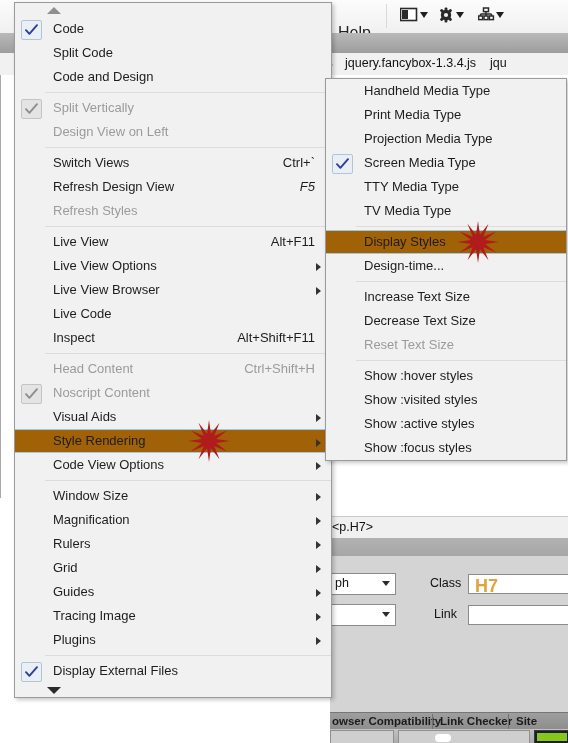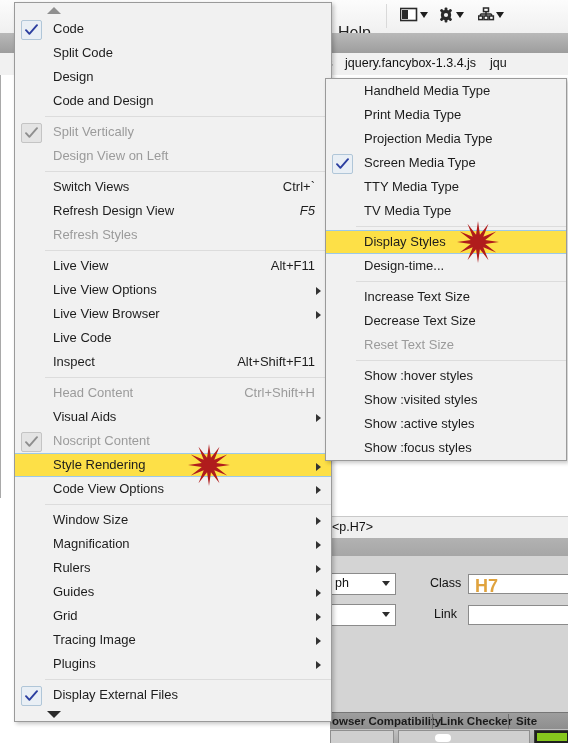--- a/index.html
+++ b/index.html
@@ -64,21 +64,21 @@
   .menu{position:absolute;background:#f1f1f1;border:1px solid #9a9a9a;
     box-shadow:2px 2px 4px rgba(0,0,0,.22);}
   .menu .gutter{position:absolute;left:0;top:0;bottom:0;width:30px;background:#f1f1f1;}
 
   .mi{position:relative;height:24px;line-height:24px;white-space:nowrap;}
   .mi .lbl{position:absolute;left:38px;top:0;font-size:13px;color:#1d1d1d;}
   .mi .acc{position:absolute;top:0;font-size:13px;color:#1d1d1d;}
   .mi.dis .lbl,.mi.dis .acc{color:#9b9b9b;}
   .mi .chev{position:absolute;top:9px;width:0;height:0;
     border-top:4px solid transparent;border-bottom:4px solid transparent;border-left:5px solid #333;}
-  .mi.hl{background:#fde047;border-top:1px solid #9cc9e8;border-bottom:1px solid #9cc9e8;height:22px;line-height:22px;}
+  .mi.hl{background:#a16207;border-top:1px solid #9cc9e8;border-bottom:1px solid #9cc9e8;height:22px;line-height:22px;}
 
   .chk{position:absolute;left:6px;top:3px;width:19px;height:18px;
     background:#e9eff5;border:1px solid #b0c6d8;border-radius:2px;}
   .chk.dis{background:#e4e4e4;border-color:#c4c4c4;}
   .chk svg{position:absolute;left:3px;top:3px;}
 
   .msep{height:1px;margin:3px 0 3px 30px;background:#dcdcdc;}
 
   .scroll-arrow{height:14px;position:relative;background:#f1f1f1;}
   .scroll-arrow .tri{position:absolute;left:32px;width:0;height:0;}
@@ -203,23 +203,20 @@
           <svg width="13" height="12" viewBox="0 0 13 12">
             <path d="M1 6.2 L4.4 9.8 L12 1.2" fill="none" stroke="#2c3fa0" stroke-width="1.9" stroke-linecap="round" stroke-linejoin="round"></path>
           </svg>
         </span>
         <span class="lbl">Code</span>
       </div>
       <div class="mi">
         <span class="lbl">Split Code</span>
       </div>
       <div class="mi">
-        <span class="lbl">Design</span>
-      </div>
-      <div class="mi">
         <span class="lbl">Code and Design</span>
       </div>
       <div class="msep"></div>
       <div class="mi dis">
         <span class="chk dis">
           <svg width="13" height="12" viewBox="0 0 13 12">
             <path d="M1 6.2 L4.4 9.8 L12 1.2" fill="none" stroke="#8e8e8e" stroke-width="1.9" stroke-linecap="round" stroke-linejoin="round"></path>
           </svg>
         </span>
         <span class="lbl">Split Vertically</span>
@@ -257,31 +254,31 @@
       </div>
       <div class="mi">
         <span class="lbl">Inspect</span>
         <span class="acc" style="right: 16px;">Alt+Shift+F11</span>
       </div>
       <div class="msep"></div>
       <div class="mi dis">
         <span class="lbl">Head Content</span>
         <span class="acc" style="right: 16px;">Ctrl+Shift+H</span>
       </div>
+      <div class="mi dis">
+        <span class="chk dis">
+          <svg width="13" height="12" viewBox="0 0 13 12">
+            <path d="M1 6.2 L4.4 9.8 L12 1.2" fill="none" stroke="#8e8e8e" stroke-width="1.9" stroke-linecap="round" stroke-linejoin="round"></path>
+          </svg>
+        </span>
+        <span class="lbl">Noscript Content</span>
+      </div>
       <div class="mi">
         <span class="lbl">Visual Aids</span>
         <span class="chev" style="right: 10px;"></span>
-      </div>
-      <div class="mi dis">
-        <span class="chk dis">
-          <svg width="13" height="12" viewBox="0 0 13 12">
-            <path d="M1 6.2 L4.4 9.8 L12 1.2" fill="none" stroke="#8e8e8e" stroke-width="1.9" stroke-linecap="round" stroke-linejoin="round"></path>
-          </svg>
-        </span>
-        <span class="lbl">Noscript Content</span>
       </div>
       <div class="mi hl">
         <span class="lbl">Style Rendering</span>
         <span class="chev" style="right: 10px;"></span>
         <span class="burst" style="left: 172px; top: -11px;"><svg width="44" height="44" viewBox="0 0 44 44">
             <polygon points="22.00,1.00 23.94,14.76 32.50,3.81 27.30,16.70 40.19,11.50 29.24,20.06 43.00,22.00 29.24,23.94 40.19,32.50 27.30,27.30 32.50,40.19 23.94,29.24 22.00,43.00 20.06,29.24 11.50,40.19 16.70,27.30 3.81,32.50 14.76,23.94 1.00,22.00 14.76,20.06 3.81,11.50 16.70,16.70 11.50,3.81 20.06,14.76" fill="#b01c1c"></polygon>
           </svg></span>
       </div>
       <div class="mi">
         <span class="lbl">Code View Options</span>
@@ -294,25 +291,25 @@
       </div>
       <div class="mi">
         <span class="lbl">Magnification</span>
         <span class="chev" style="right: 10px;"></span>
       </div>
       <div class="mi">
         <span class="lbl">Rulers</span>
         <span class="chev" style="right: 10px;"></span>
       </div>
       <div class="mi">
+        <span class="lbl">Grid</span>
+        <span class="chev" style="right: 10px;"></span>
+      </div>
+      <div class="mi">
         <span class="lbl">Guides</span>
-        <span class="chev" style="right: 10px;"></span>
-      </div>
-      <div class="mi">
-        <span class="lbl">Grid</span>
         <span class="chev" style="right: 10px;"></span>
       </div>
       <div class="mi">
         <span class="lbl">Tracing Image</span>
         <span class="chev" style="right: 10px;"></span>
       </div>
       <div class="mi">
         <span class="lbl">Plugins</span>
         <span class="chev" style="right: 10px;"></span>
       </div>

